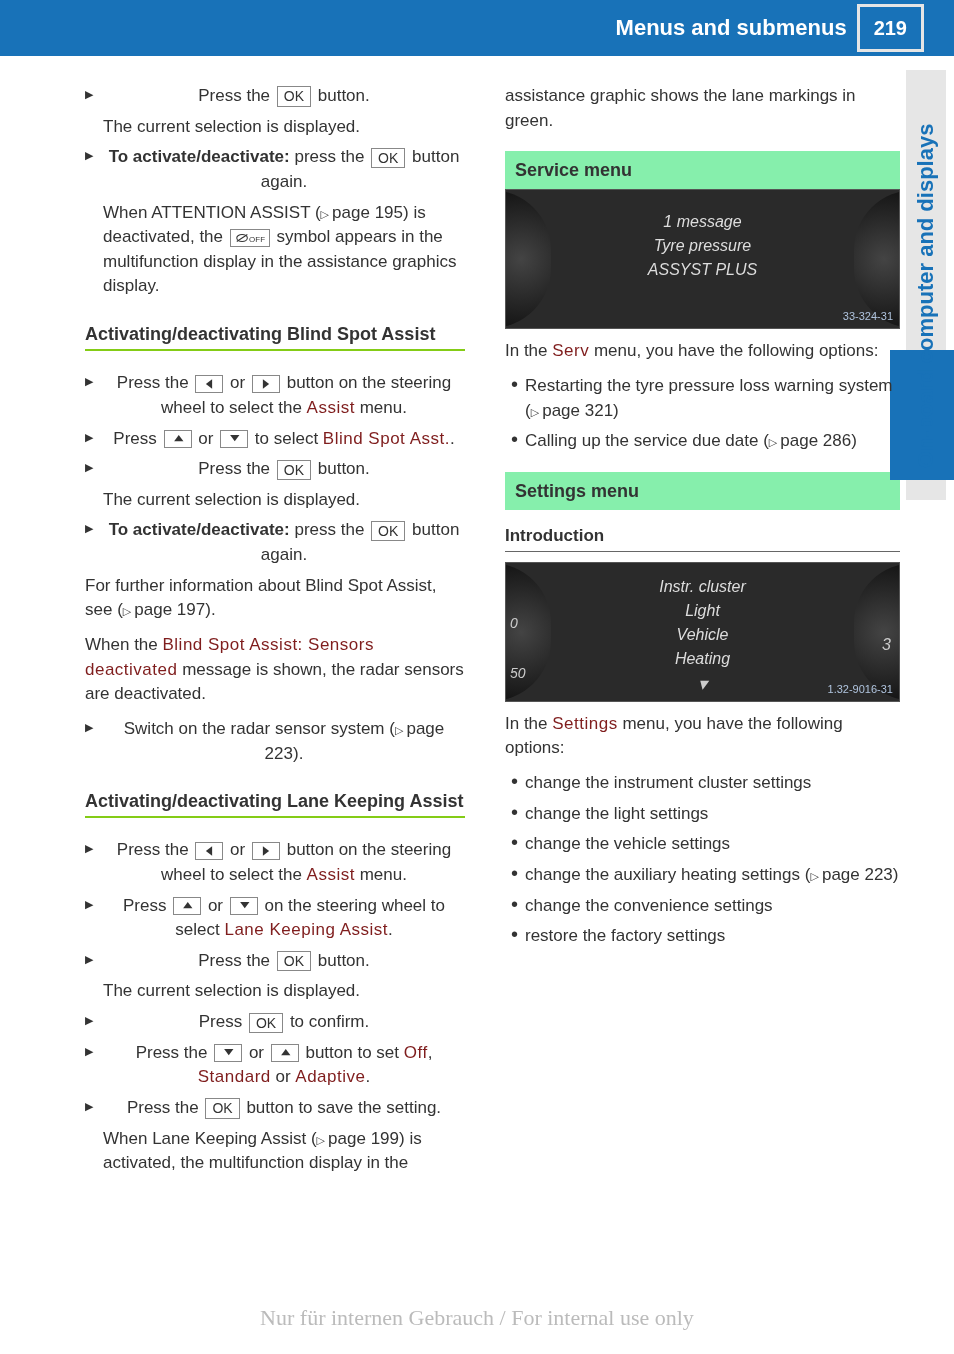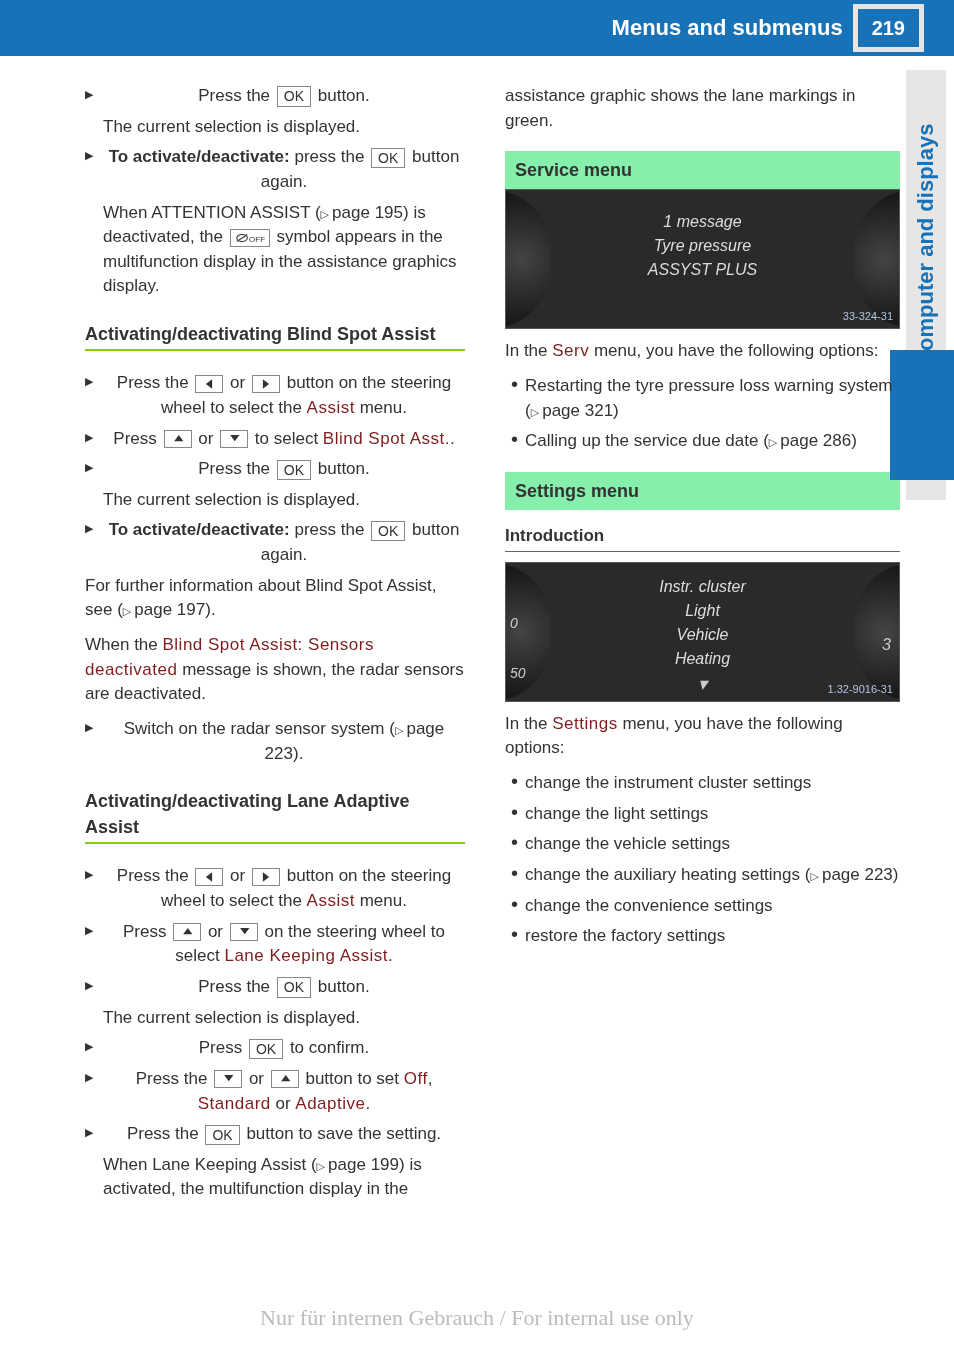--- a/index.html
+++ b/index.html
@@ -22,21 +22,21 @@
     align-items: center;
     padding-right: 0;
     margin-bottom: 28px;
   }
   .header-title {
     font-size: 22px;
     font-weight: bold;
     padding-right: 10px;
   }
   .pagenum-box {
-    border: 5px solid #e5e5e5;
+    border: 3px solid #e5e5e5;
     padding: 8px 14px;
     font-size: 20px;
     font-weight: bold;
     margin-right: 30px;
     height: 48px;
     display: flex;
     align-items: center;
   }
   .side-tab {
     position: absolute;
@@ -238,21 +238,21 @@
         <li>Press the <span class="kbd">OK</span> button.</li>
         <div class="indent">The current selection is displayed.</div>
         <li><b>To activate/deactivate:</b> press the <span class="kbd">OK</span> button again.</li>
       </ul>
     <div class="para" id="blind-p1">For further information about Blind Spot Assist, see (<span class="pageref">page 197</span>).</div>
     <div class="para" id="blind-p2">When the <span class="menu-text">Blind Spot Assist: Sensors deactivated</span> message is shown, the radar sensors are deactivated.</div>
     <ul class="steps" id="blind-p3-list">
         <li>Switch on the radar sensor system (<span class="pageref">page 223</span>).</li>
       </ul>
 
-    <div class="h2">Activating/deactivating Lane Adaptive Assist</div>
+    <div class="h2">Activating/deactivating Lane Keeping Assist</div>
     <ul class="steps" id="lane-list">
         <li>Press the <span class="kbd kbd-icon"><svg width="18" height="14" viewBox="0 0 16 18">
               <polygon points="12,3 4,9 12,15" fill="#333"></polygon>
             </svg></span> or <span class="kbd kbd-icon"><svg width="18" height="14" viewBox="0 0 16 18">
               <polygon points="4,3 12,9 4,15" fill="#333"></polygon>
             </svg></span> button on the steering wheel to select the <span class="menu-text">Assist</span> menu.</li>
         <li>Press <span class="kbd kbd-icon"><svg width="18" height="14" viewBox="0 0 16 18">
               <polygon points="3,12 9,4 15,12" fill="#333"></polygon>
             </svg></span> or <span class="kbd kbd-icon"><svg width="18" height="14" viewBox="0 0 16 18">
               <polygon points="3,4 9,12 15,4" fill="#333"></polygon>

